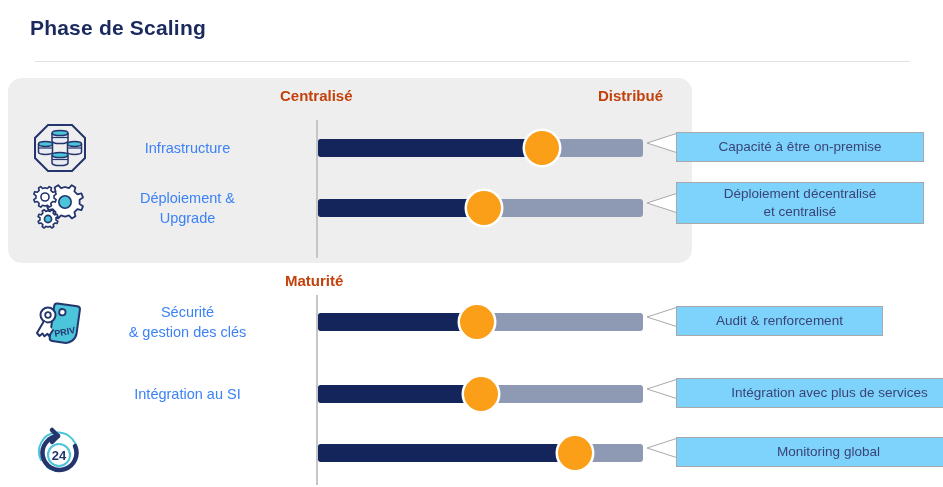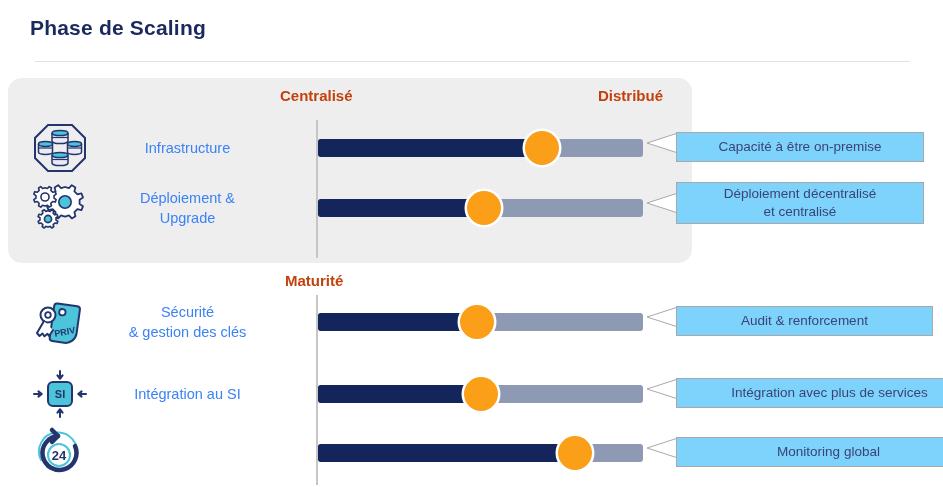--- a/index.html
+++ b/index.html
@@ -270,40 +270,24 @@
   <div class="row-label">Sécurité
 &amp; gestion des clés</div>
   <div class="slider">
     <div class="slider-track"></div>
     <div class="slider-fill" style="width: 49%;"></div>
     <div class="slider-knob" style="left: 49%;"></div>
   </div>
   <svg class="callout-tail" style="top:14px;" viewBox="0 0 34 22">
     <polyline points="33,1 2,11 33,21" fill="#ffffff" stroke="#a9a9ab" stroke-width="1"></polyline>
   </svg>
-  <div class="callout" style="top: 14px; width: 257px;">Audit &amp; renforcement</div>
+  <div class="callout" style="top: 14px; width: 207px;">Audit &amp; renforcement</div>
 </div>
 
 <div class="row" id="row-3" style="top:364px;">
-  <div class="row-icon">
-    <svg width="58" height="52" viewBox="0 0 58 52">
-      <rect x="17" y="14" width="24" height="24" rx="5" fill="#4cc4d9" stroke="#24356d" stroke-width="2"></rect>
-      <text x="29" y="30" font-family="Liberation Sans, sans-serif" font-size="11" font-weight="bold" fill="#24356d" text-anchor="middle">SI</text>
-      <g stroke="#24356d" stroke-width="2" fill="none" stroke-linecap="round" stroke-linejoin="round">
-        <line x1="29" y1="3" x2="29" y2="10"></line>
-          <polyline points="26.4,7.4 29,10.8 31.6,7.4" fill="#24356d"></polyline>
-        <line x1="29" y1="49" x2="29" y2="42"></line>
-          <polyline points="26.4,44.6 29,41.2 31.6,44.6" fill="#24356d"></polyline>
-        <line x1="3" y1="26" x2="10" y2="26"></line>
-          <polyline points="7.4,23.4 10.8,26 7.4,28.6" fill="#24356d"></polyline>
-        <line x1="55" y1="26" x2="48" y2="26"></line>
-          <polyline points="50.6,23.4 47.2,26 50.6,28.6" fill="#24356d"></polyline>
-      </g>
-    </svg>
-  </div>
   <div class="row-label">Intégration au SI</div>
   <div class="slider">
     <div class="slider-track"></div>
     <div class="slider-fill" style="width: 50%;"></div>
     <div class="slider-knob" style="left: 50%;"></div>
   </div>
   <svg class="callout-tail" style="top:14px;" viewBox="0 0 34 22">
     <polyline points="33,1 2,11 33,21" fill="#ffffff" stroke="#a9a9ab" stroke-width="1"></polyline>
   </svg>
   <div class="callout" style="top: 14px; width: 307px;">Intégration avec plus de services</div>

